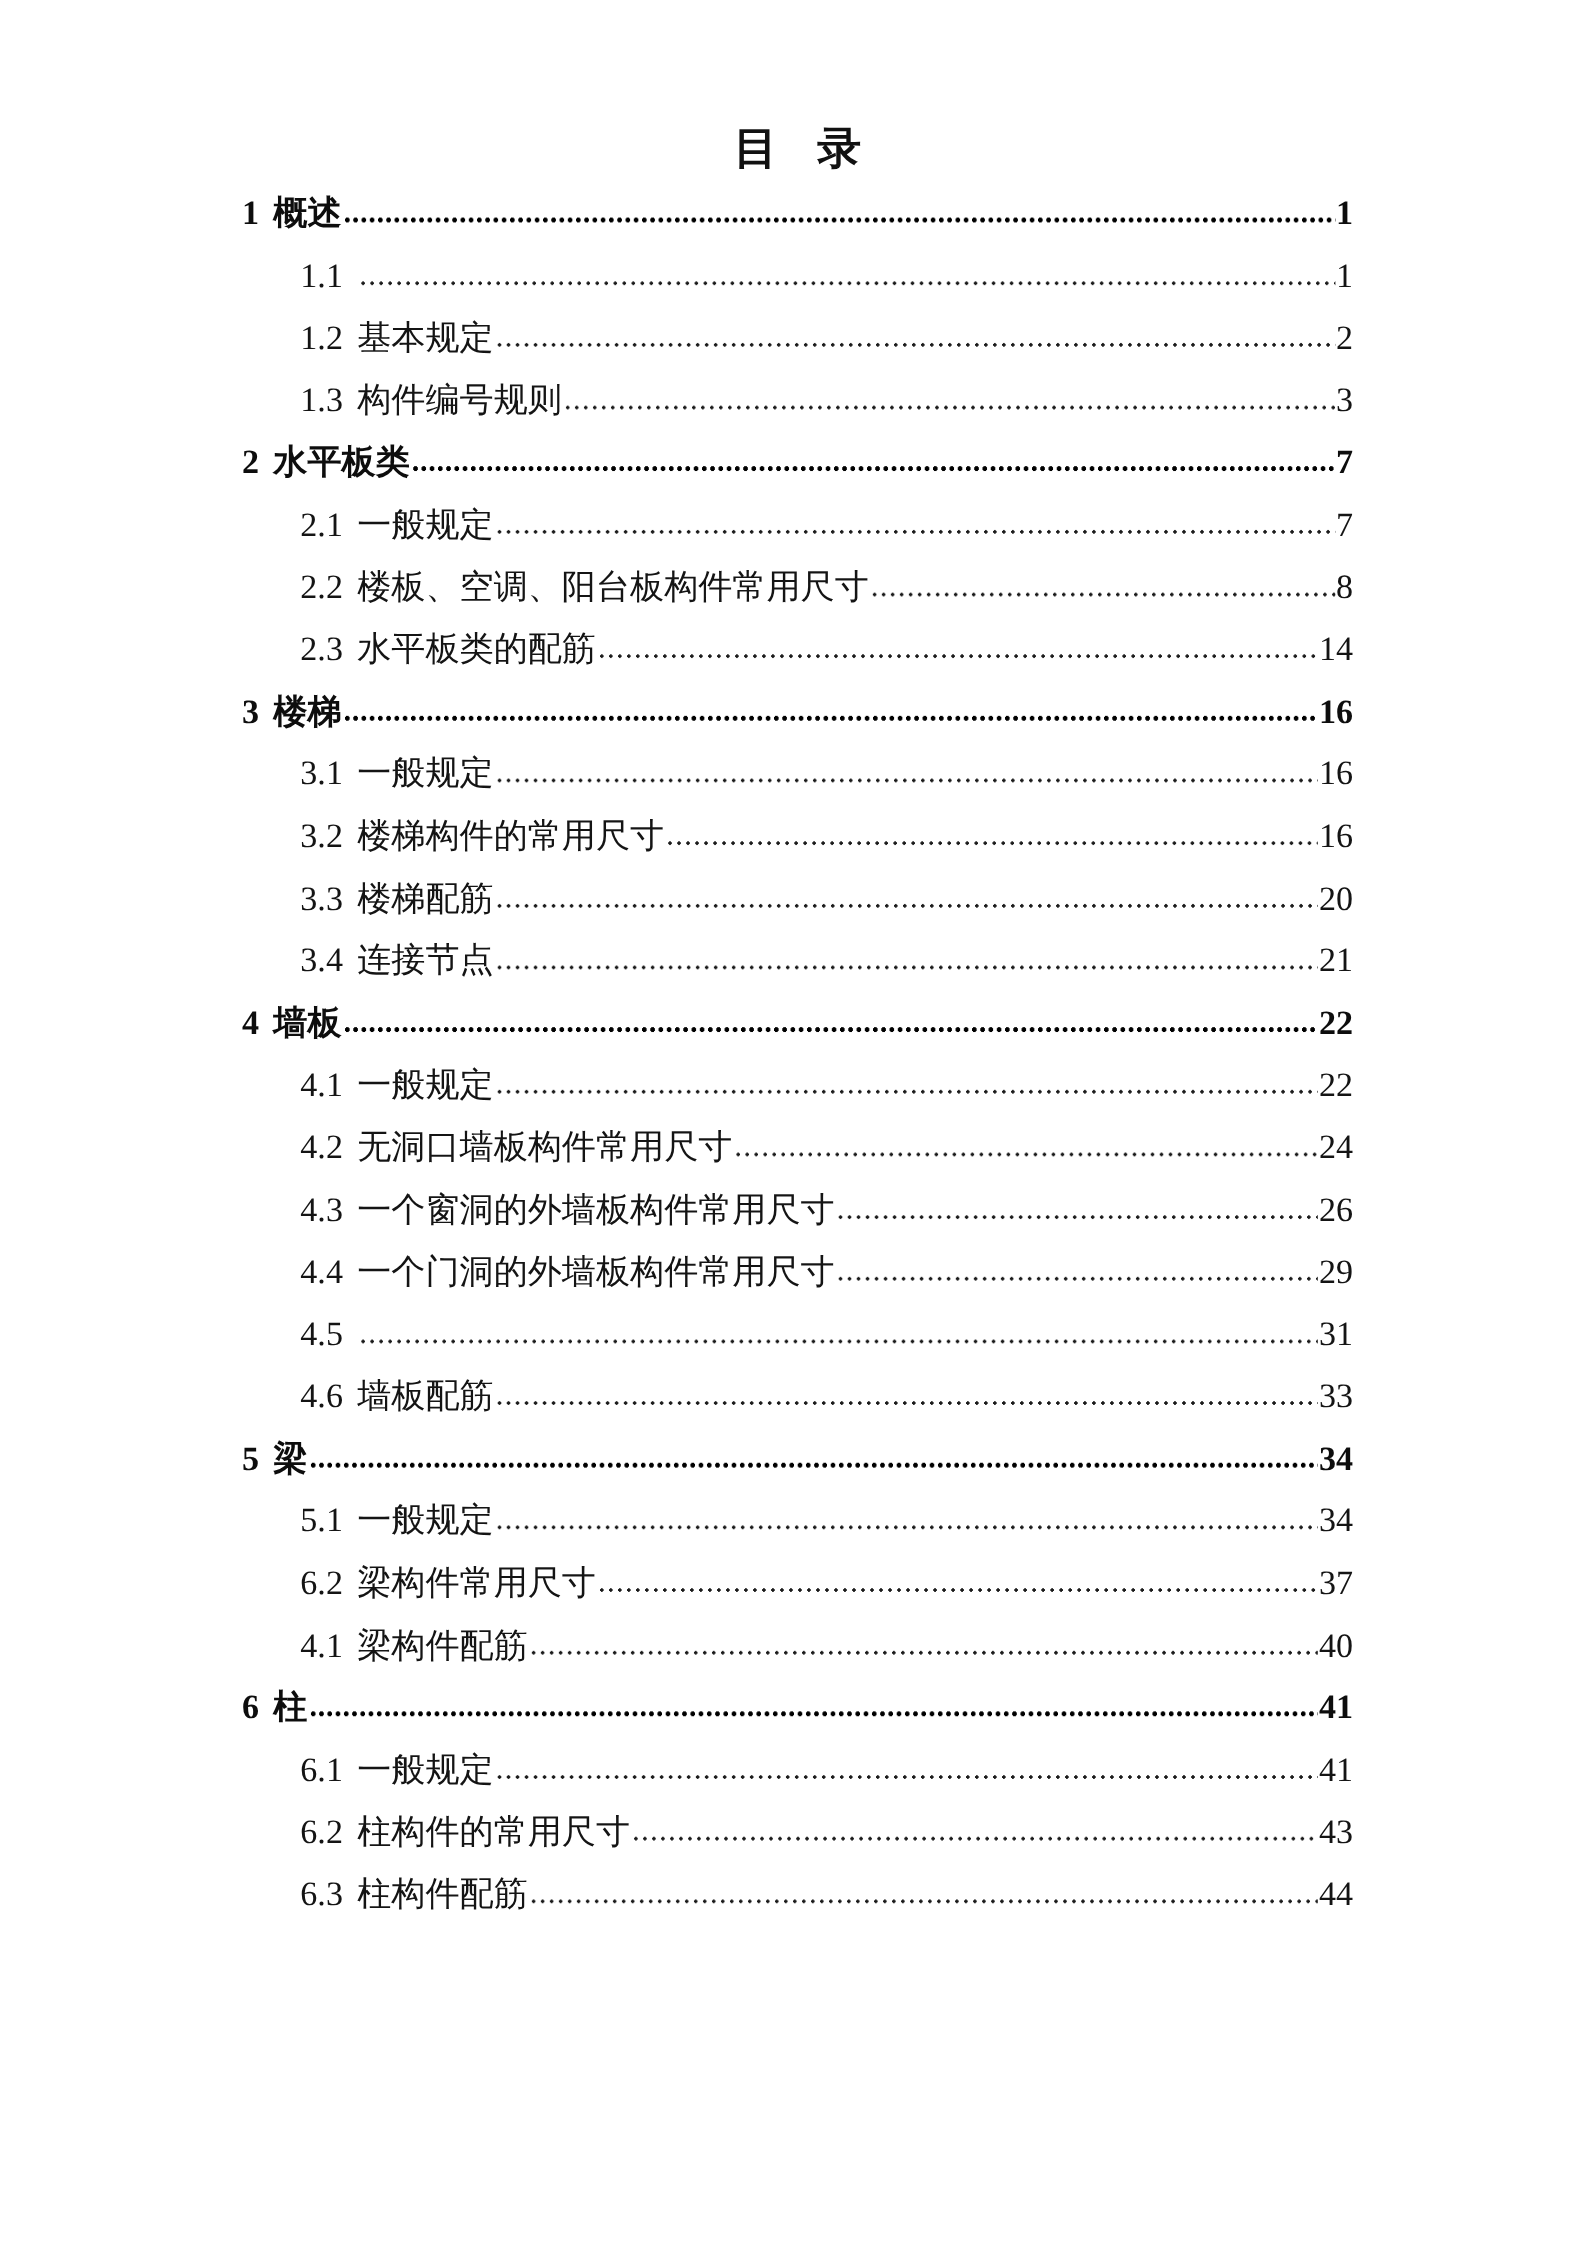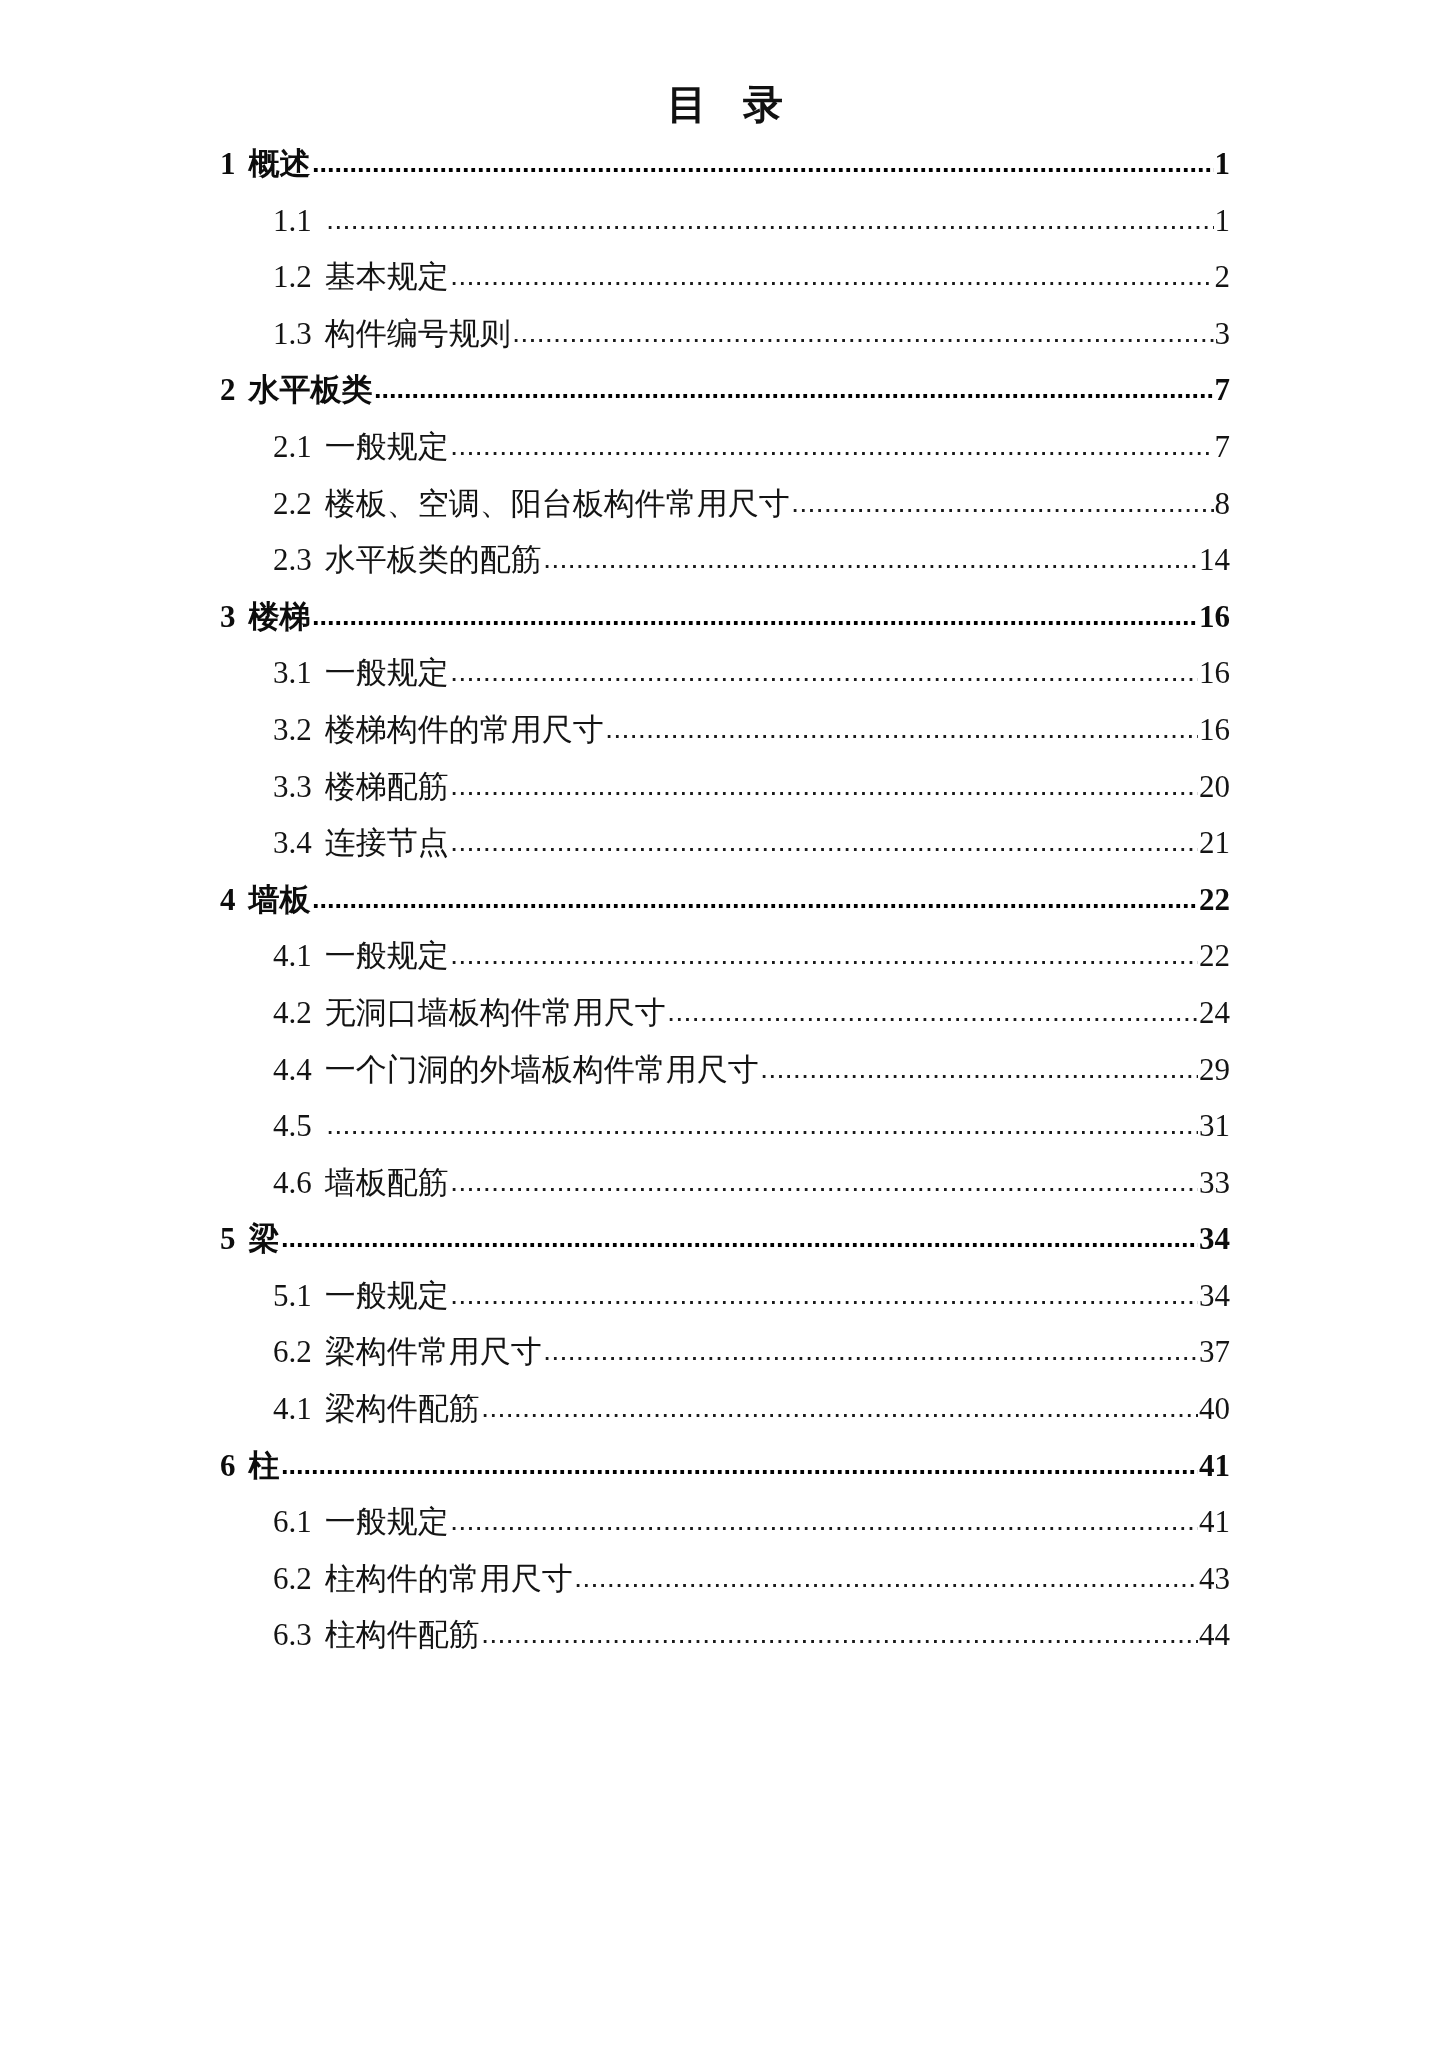--- a/index.html
+++ b/index.html
@@ -7,21 +7,21 @@
     padding: 0;
     background: #ffffff;
   }
   .doc-page {
     position: relative;
     width: 1448px;
     height: 2048px;
     margin: 0 auto;
     background: #ffffff;
     box-sizing: border-box;
-    padding: 82px 218px 0 220px;
+    padding: 112px 218px 0 220px;
     font-family: "Liberation Serif", "DejaVu Serif", serif;
     color: #141414;
     overflow: hidden;
   }
   .toc-title {
     margin: 0;
     font-size: 40px;
     line-height: 46px;
     font-weight: bold;
     text-align: center;
@@ -170,20 +170,26 @@
     <span class="toc-dots"></span>
     <span class="toc-pagenum">22</span>
   </div>
       <div class="toc-row level-2">
     <span class="toc-num">4.2</span>
     <span class="toc-label">无洞口墙板构件常用尺寸</span>
     <span class="toc-dots"></span>
     <span class="toc-pagenum">24</span>
   </div>
       <div class="toc-row level-2">
+    <span class="toc-num">4.3</span>
+    <span class="toc-label">一个窗洞的外墙板构件常用尺寸</span>
+    <span class="toc-dots"></span>
+    <span class="toc-pagenum">26</span>
+  </div>
+      <div class="toc-row level-2">
     <span class="toc-num">4.4</span>
     <span class="toc-label">一个门洞的外墙板构件常用尺寸</span>
     <span class="toc-dots"></span>
     <span class="toc-pagenum">29</span>
   </div>
       <div class="toc-row level-2">
     <span class="toc-num">4.5</span>
     <span class="toc-dots"></span>
     <span class="toc-pagenum">31</span>
   </div>

